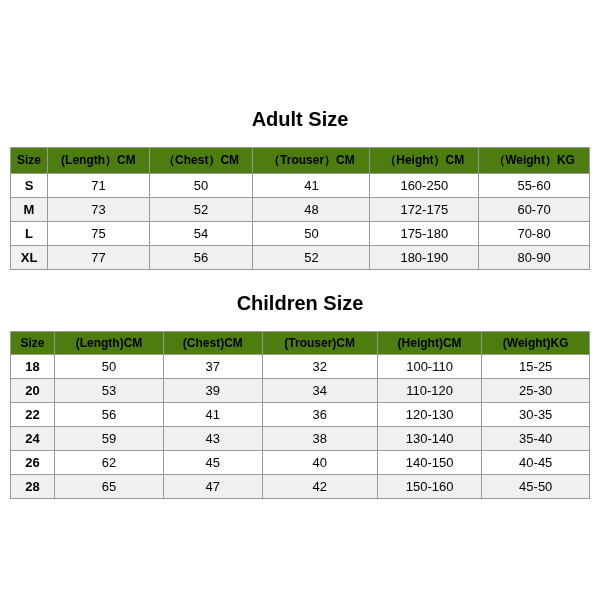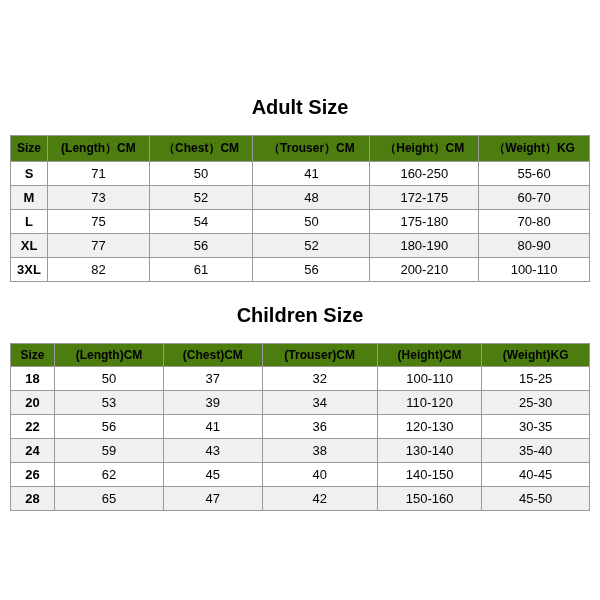--- a/index.html
+++ b/index.html
@@ -95,28 +95,20 @@
           <td>70-80</td>
         </tr>
         <tr>
           <td>XL</td>
           <td>77</td>
           <td>56</td>
           <td>52</td>
           <td>180-190</td>
           <td>80-90</td>
         </tr>
-        <tr>
-          <td>3XL</td>
-          <td>82</td>
-          <td>61</td>
-          <td>56</td>
-          <td>200-210</td>
-          <td>100-110</td>
-        </tr>
       </tbody>
   </table>
 
   <div class="section-title children-title">Children Size</div>
   <table>
     <thead>
       <tr>
           <th>Size</th>
           <th>(Length)CM</th>
           <th>(Chest)CM</th>

